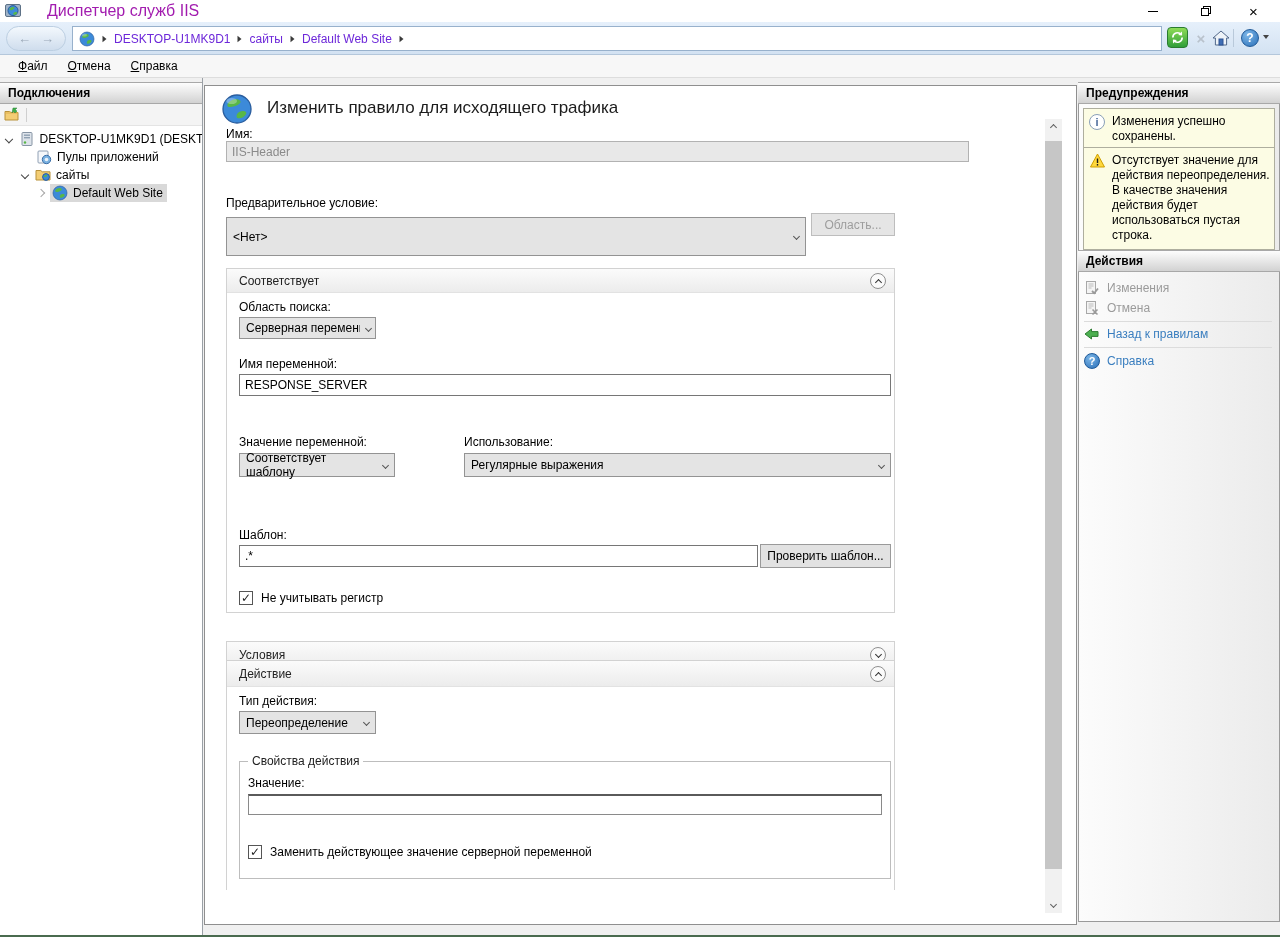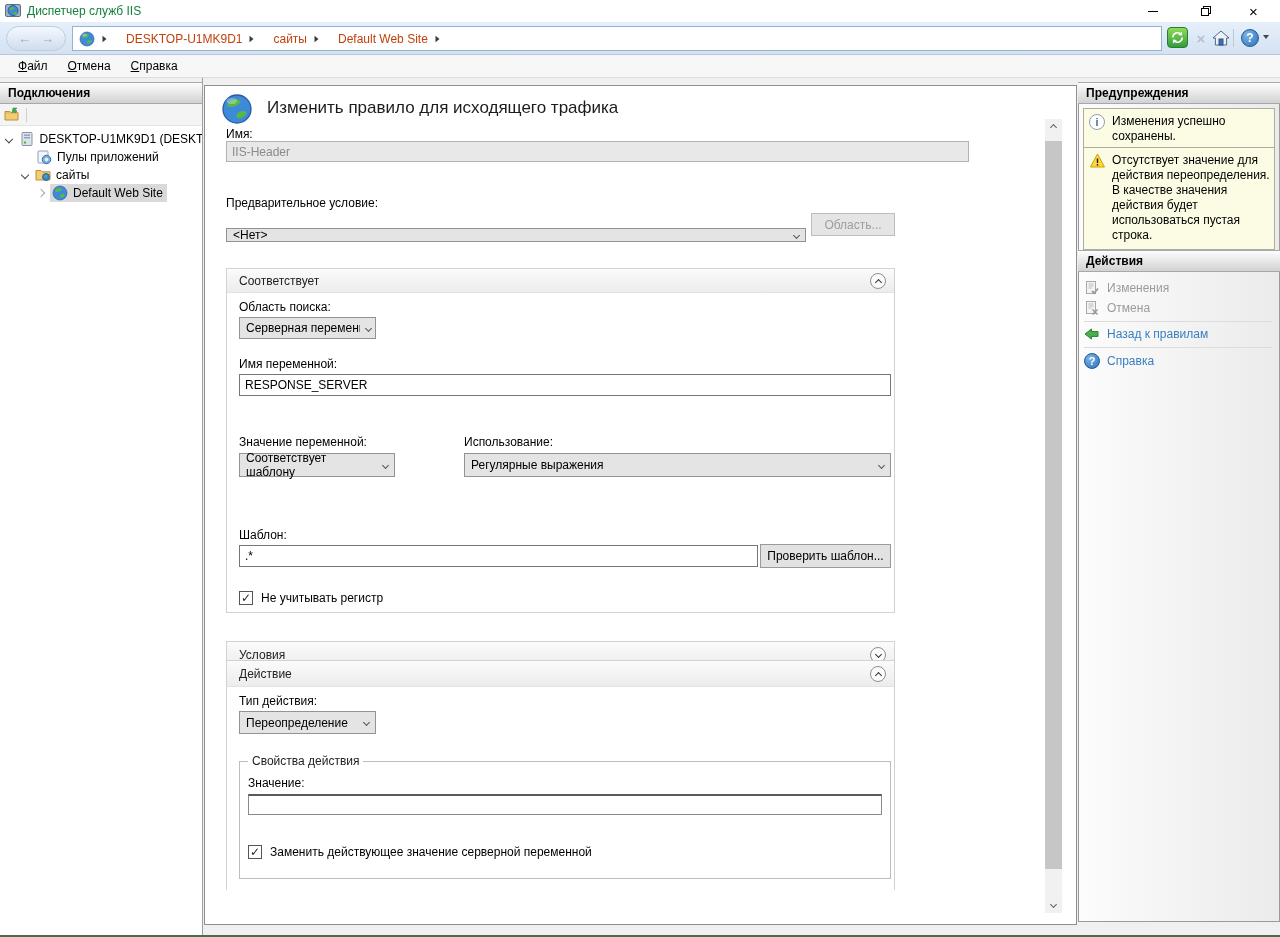--- a/index.html
+++ b/index.html
@@ -4,39 +4,39 @@
 <style>
   * { margin:0; padding:0; box-sizing:border-box; }
   html,body { background:#c8c8c8; }
   body { font-family:"Liberation Sans","DejaVu Sans",sans-serif; font-size:12px; color:#000; }
   #window { position:relative; width:1280px; height:937px; background:#f0f0f0; overflow:hidden;
             border-bottom:2px solid #4a6b4f; }
 
   
   .titlebar { position:absolute; left:0; top:0; width:1280px; height:22px; background:#fff;
               display:flex; align-items:center; padding-left:5px; gap:6px; }
-  .titlebar-text { font-size:12px; color:#15803d; }
+  .titlebar-text { font-size:16px; color:#a21caf;margin-left:20px; }
   .winbtn { position:absolute; top:0; height:22px; width:45px; display:flex; align-items:center; justify-content:center; }
   .winbtn.min { right:105px; } .winbtn.max { right:52px; } .winbtn.close { right:4px; }
   .glyph-min { width:10px; height:1px; background:#000; }
   .glyph-restore { position:relative; width:10px; height:10px; }
   .glyph-restore .r1 { position:absolute; top:0; right:0; width:8px; height:8px; border:1px solid #000; }
   .glyph-restore .r2 { position:absolute; bottom:0; left:0; width:8px; height:8px; border:1px solid #000; background:#fff; }
   .glyph-close { font-size:15px; line-height:15px; color:#000; }
 
   
   .toolbar { position:absolute; left:0; top:22px; width:1280px; height:33px;
              background:linear-gradient(#e6f0fb,#d3e2f2); border-bottom:1px solid #b4c7db; }
   .navcloud { position:absolute; left:6px; top:4px; width:60px; height:25px; border-radius:13px;
               background:linear-gradient(#f3f8fd,#cfdded); border:1px solid #bccfe2;
               display:flex; align-items:center; justify-content:center; gap:10px; color:#9aa8b8; font-size:13px; }
   .addressbox { position:absolute; left:72px; top:4px; width:1090px; height:25px; background:#fff;
                 border:1px solid #98b1cc; display:flex; align-items:center; padding:0 6px; gap:7px; }
   .caret-r { width:0; height:0; border-left:5px solid #3a3a3a; border-top:4px solid transparent; border-bottom:4px solid transparent; }
-  .crumb { color:#c2410c; white-space:nowrap;margin-left:12px; }
+  .crumb { color:#6d28d9; white-space:nowrap; }
   .addr-icon { position:absolute; top:5px; width:22px; height:22px; display:flex; align-items:center; justify-content:center; }
   .btn-sync { left:1167px; width:21px; height:21px; border-radius:4px;
               background:linear-gradient(#8fdc57,#2f9e3a); border:1px solid #2a7c30; }
   .btn-stop { left:1190px; color:#b9c2cc; font-size:15px; font-weight:bold; }
   .btn-home { left:1210px; }
   .tool-sep { position:absolute; left:1233px; top:7px; width:1px; height:18px; background:#b9c9da; }
   .btn-help { left:1239px; }
   .help-circle { width:18px; height:18px; border-radius:50%; background:radial-gradient(circle at 35% 30%,#7db7e8,#2a6fb8);
                  color:#fff; font-weight:bold; font-size:12px; display:flex; align-items:center; justify-content:center;
                  border:1px solid #1f5a99; }
@@ -258,21 +258,21 @@
       <path d="M5 8c2-3.5 8-4.5 9.5-2 .9 2-2.5 3.2-4.5 4-2.8 1-6.2.8-5-2z" fill="#58b747"></path>
       <path d="M14 14c2.8-1 5.8-.2 4.8 1.8-1.2 2.8-5 3.8-6.8 2.8-.8-2 .2-3.8 2-4.6z" fill="#58b747"></path>
       <ellipse cx="8" cy="6" rx="4" ry="2.3" fill="#ffffff" opacity="0.3"></ellipse>
     </svg>
     <div class="abs page-title" style="left:62px; top:12px;">Изменить правило для исходящего трафика</div>
 
     <div class="abs lbl" style="left:21px; top:41px;">Имя:</div>
     <input class="abs ti disabled" style="left: 21px; top: 55px; width: 743px; height: 21px;" disabled="" value="IIS-Header">
 
     <div class="abs lbl" style="left:21px; top:110px;">Предварительное условие:</div>
-    <div class="abs combo" style="left:21px; top:142px; width:580px; height:14px;">
+    <div class="abs combo" style="left:21px; top:131px; width:580px; height:39px;">
       <span>&lt;Нет&gt;</span>
       <span class="chev down"></span>
     </div>
     <div class="abs btn disabled" style="left:606px; top:127px; width:84px; height:23px;">Область...</div>
 
     <div class="section" style="left:21px; top:182px; width:669px; height:345px;">
       <div class="sec-header">
         <span>Соответствует</span>
         <span class="circle-btn">
             <span class="chev up"></span>

